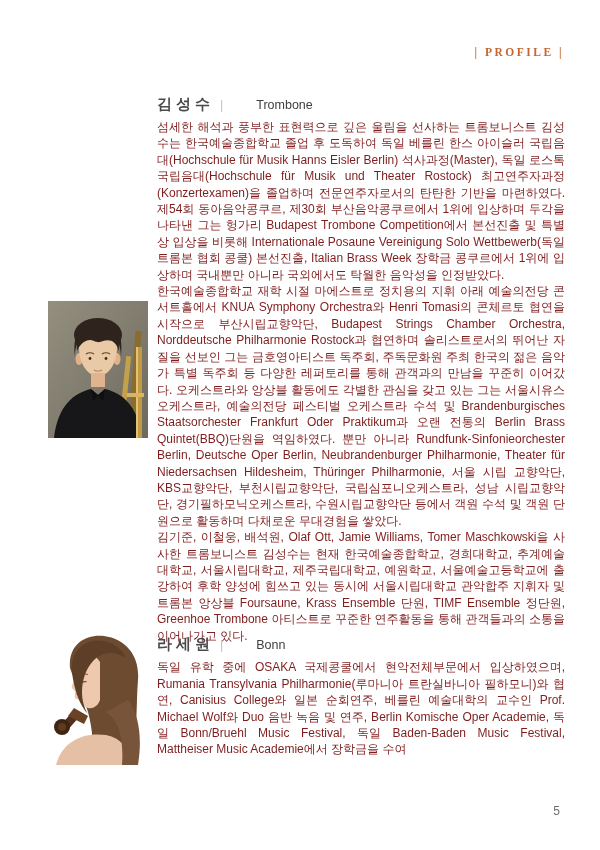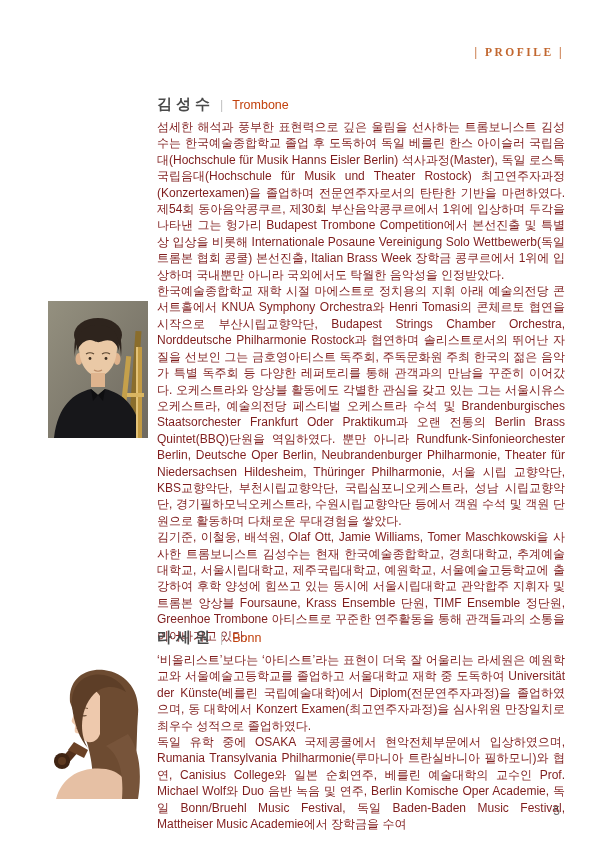--- a/index.html
+++ b/index.html
@@ -50,21 +50,22 @@
     margin-right:6px;
   }
   .name-divider {
     color:#c2c2c2;
     font-size:12.5px;
     margin-right:9px;
     font-weight:normal;
   }
   .instrument {
     font-size:12.5px;
-    color:#c2410c;
+    color:#404040;
+    margin-left:24px;
   }
   .body-text p {
     margin:0;
     font-size:12px;
     line-height:16.4px;
     color:#7f1d1d;
     text-align:justify;
   }
   .page-number {
     position:absolute;
@@ -146,21 +147,20 @@
         <path d="M58 84 C70 92 76 108 74 137 L90 137 C94 112 92 88 80 72 Z" fill="#77543a"></path>
       </svg>
     </div>
     <div class="content">
       <div class="name-row">
         <span class="name">라세원</span>
         <span class="name-divider">|</span>
         <span class="instrument">Bonn</span>
       </div>
       <div class="body-text">
-        <p>‘비올리스트’보다는 ‘아티스트’라는 표현이 더욱 잘 어울리는 라세원은 예원학교와 서울예술고등학교를 졸업하고 서울대학교 재학 중 도독하여 Universität der Künste(베를린 국립예술대학)에서 Diplom(전문연주자과정)을 졸업하였으며, 동 대학에서 Konzert Examen(최고연주자과정)을 심사위원 만장일치로 최우수 성적으로 졸업하였다.</p>
         <p>독일 유학 중에 OSAKA 국제콩쿨에서 현악전체부문에서 입상하였으며, Rumania Transylvania Philharmonie(루마니아 트란실바니아 필하모니)와 협연, Canisius College와 일본 순회연주, 베를린 예술대학의 교수인 Prof. Michael Wolf와 Duo 음반 녹음 및 연주, Berlin Komische Oper Academie, 독일 Bonn/Bruehl Music Festival, 독일 Baden-Baden Music Festival, Mattheiser Music Academie에서 장학금을 수여</p>
       </div>
     </div>
   </section>
 
   <div class="page-number">5</div>
 
 </div>
 
 </body></html>

